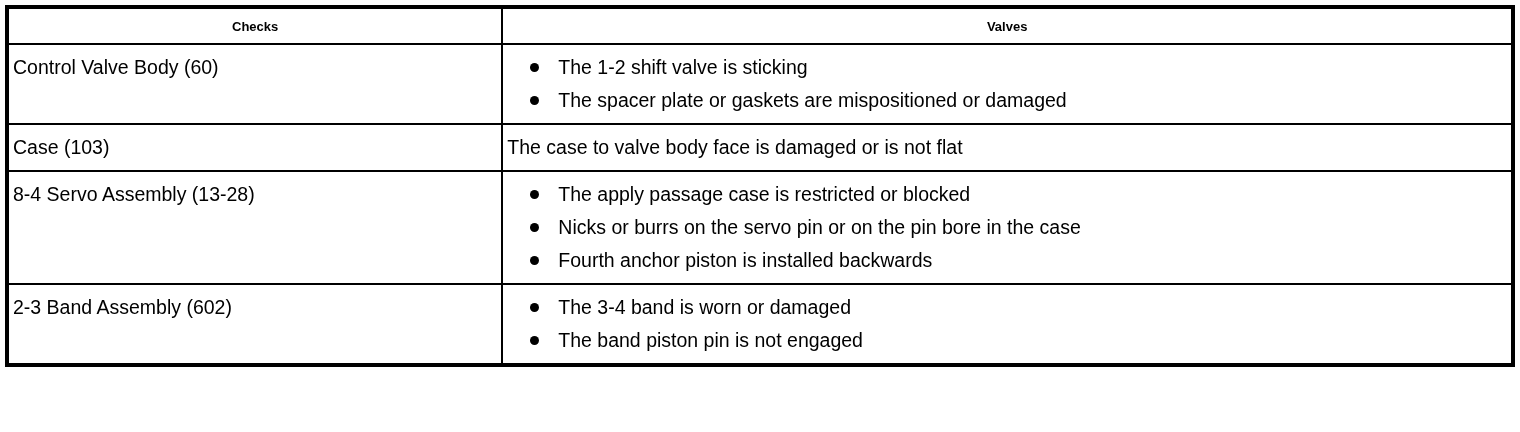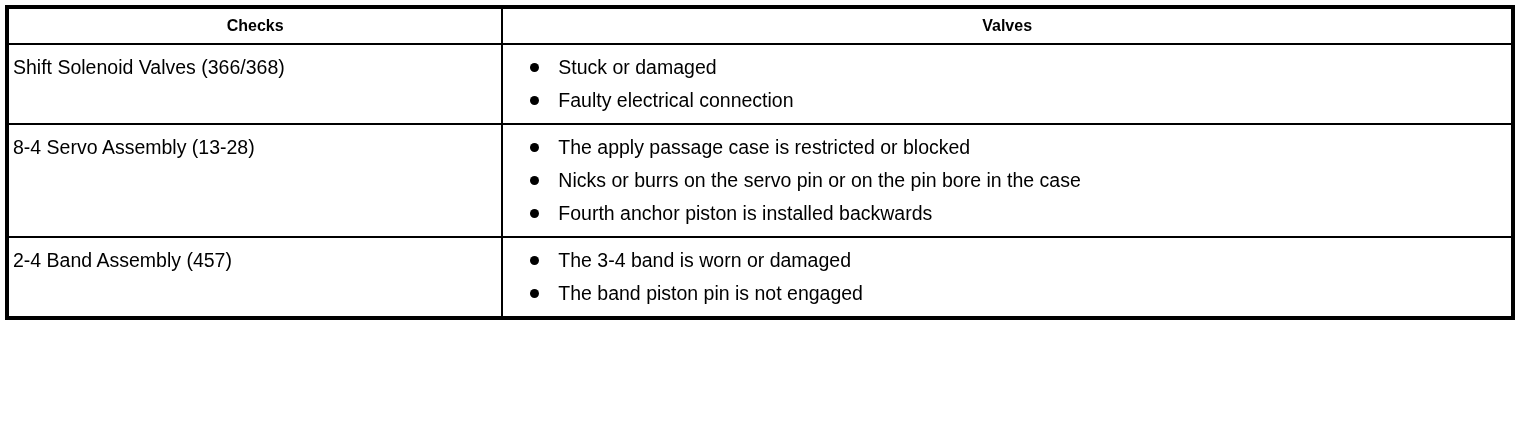--- a/index.html
+++ b/index.html
@@ -24,21 +24,21 @@
     background: #ffffff;
   }
   table.diag, table.diag th, table.diag td {
     border: 2px solid #000000;
   }
   table.diag {
     border-width: 4px;
   }
   th.hdr {
     height: 34px;
-    font-size: 16px;
+    font-size: 13px;
     font-weight: bold;
     text-align: center;
     vertical-align: middle;
     border-bottom-width: 3px;
     padding: 0;
   }
   col.checks-col { width: 494px; }
   col.causes-col { width: 1008px; }
   td.checks-cell {
     vertical-align: top;
@@ -89,31 +89,43 @@
     </colgroup>
     <thead>
       <tr>
         <th class="hdr">Checks</th>
         <th class="hdr">Valves</th>
       </tr>
     </thead>
     <tbody id="tbody">
         <tr>
           <td class="checks-cell">
-            <div class="check-line">Shift Solenoid Valves (366/368)</div>
+            <div class="check-line">Control Valve Body (60)</div>
           </td>
           <td class="causes-cell">
             <div class="causes-list">
               <div class="cause-line">
                 <span class="bullet"></span>
-                <span>Stuck or damaged</span>
+                <span>The 1-2 shift valve is sticking</span>
               </div>
               <div class="cause-line">
                 <span class="bullet"></span>
-                <span>Faulty electrical connection</span>
+                <span>The spacer plate or gaskets are mispositioned or damaged</span>
+              </div>
+            </div>
+          </td>
+        </tr>
+        <tr>
+          <td class="checks-cell">
+            <div class="check-line">Case (103)</div>
+          </td>
+          <td class="causes-cell">
+            <div class="causes-list">
+              <div class="cause-line no-bullet">
+                <span>The case to valve body face is damaged or is not flat</span>
               </div>
             </div>
           </td>
         </tr>
         <tr>
           <td class="checks-cell">
             <div class="check-line">8-4 Servo Assembly (13-28)</div>
           </td>
           <td class="causes-cell">
             <div class="causes-list">
@@ -127,21 +139,21 @@
               </div>
               <div class="cause-line">
                 <span class="bullet"></span>
                 <span>Fourth anchor piston is installed backwards</span>
               </div>
             </div>
           </td>
         </tr>
         <tr>
           <td class="checks-cell">
-            <div class="check-line">2-4 Band Assembly (457)</div>
+            <div class="check-line">2-3 Band Assembly (602)</div>
           </td>
           <td class="causes-cell">
             <div class="causes-list">
               <div class="cause-line">
                 <span class="bullet"></span>
                 <span>The 3-4 band is worn or damaged</span>
               </div>
               <div class="cause-line">
                 <span class="bullet"></span>
                 <span>The band piston pin is not engaged</span>

